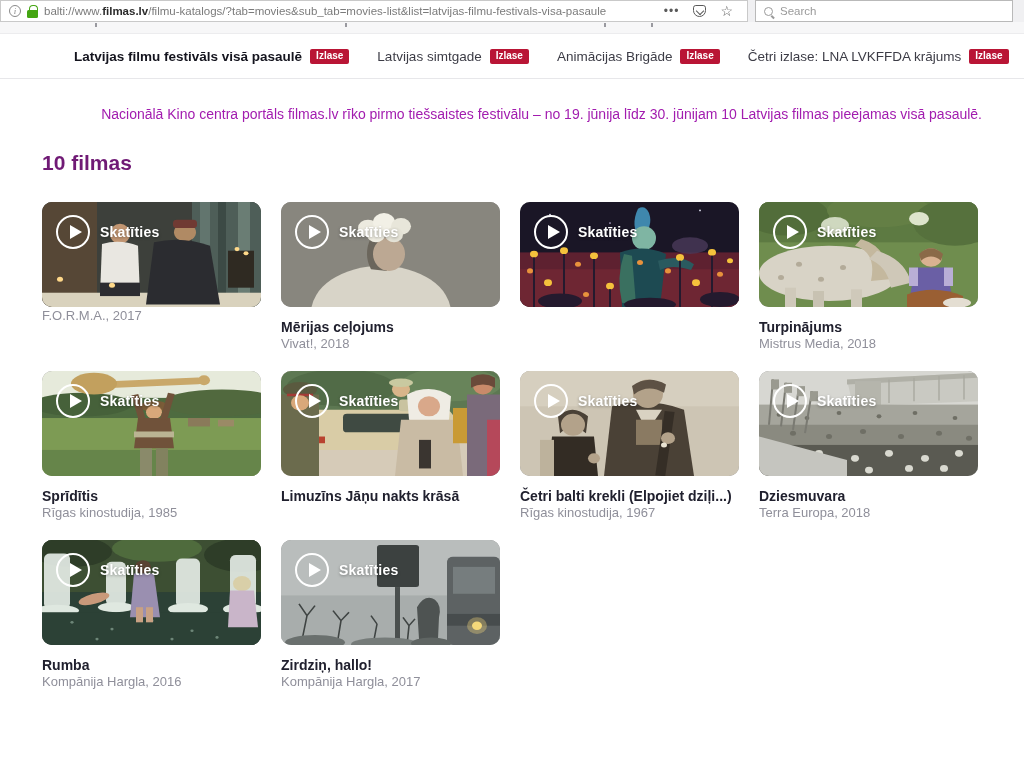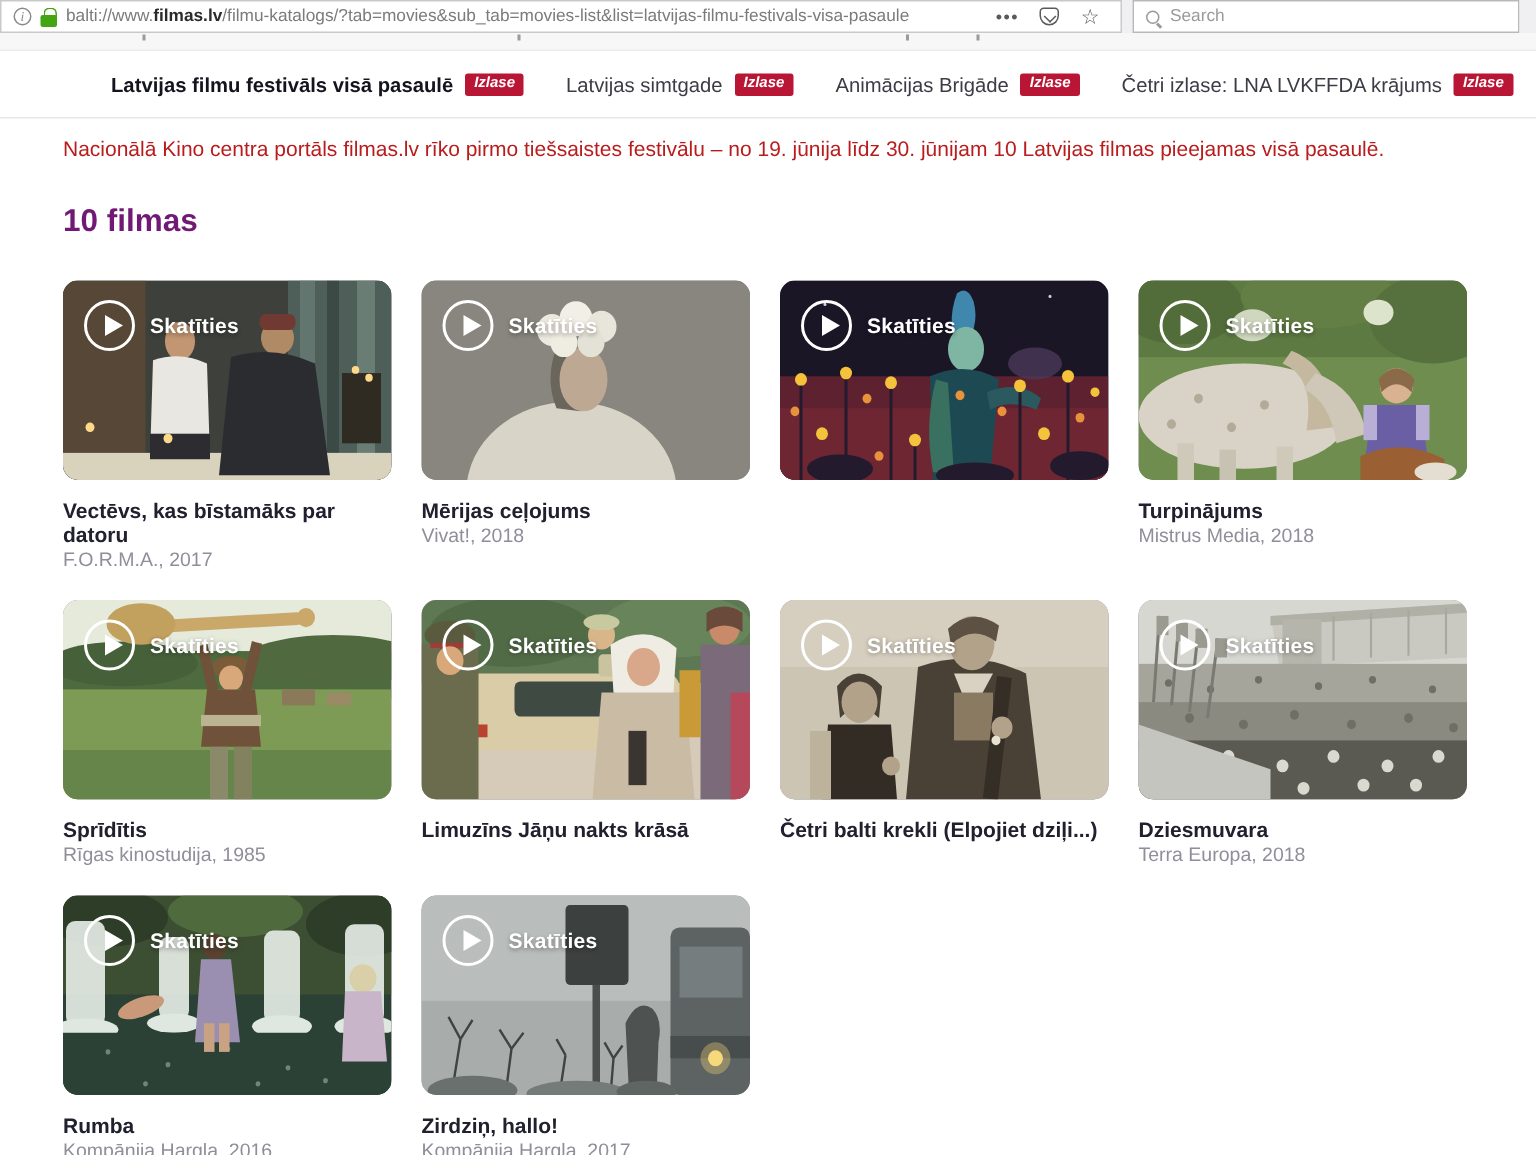--- a/index.html
+++ b/index.html
@@ -28,31 +28,31 @@
   .chrome-filler { flex:1; background:#f0f0f2; }
 
   
   .scroll-strip { height:12px; background:#f7f7f8; border-bottom:1px solid #ececee; position:relative; }
   .remnant { position:absolute; top:1px; width:2px; height:4px; background:#9a9aa0; }
 
   
   .filter-row { display:flex; gap:28px; align-items:flex-start; margin:15px 0 0 42px; font-size:13.5px;padding-left:32px; }
   .filter-item { display:flex; align-items:center; gap:8px; color:#3c3c46; cursor:pointer; white-space:nowrap; }
   .filter-item.active .filter-label { font-weight:bold; color:#14141e; }
-  .badge { color:#fff; font-size:10px; font-weight:bold; padding:2px 6px 3px; border-radius:2px; line-height:1;font-style:italic; }
+  .badge { color:#fff; font-size:10px; font-weight:bold; padding:2px 6px 3px; border-radius:2px; line-height:1; }
 
   .divider { border:none; border-top:1px solid #e7e7ea; margin-top:14px; }
 
-  .intro { margin:12px 42px 0; font-size:14px; color:#b91c1c; }
+  .intro { margin:27px 42px 0; font-size:14px; color:#a21caf;text-align:right; }
   .page-heading { margin:29px 42px 0; font-size:21px; font-weight:800; color:#701a75; }
 
   
   .grid { margin:27px 42px 0; display:grid; grid-template-columns:repeat(4,219px); column-gap:20px; row-gap:20px; }
   .card { width:219px; }
-  .thumb { position:relative; display:block; width:219px; height:133px; border-radius:10px; overflow:hidden; cursor:pointer; background:#888; }
+  .thumb { position:relative; display:block; width:219px; height:105px; border-radius:10px; overflow:hidden; cursor:pointer; background:#888; }
   .thumb svg { width:100%; height:100%; display:block; }
   .play { position:absolute; left:14px; top:13px; display:flex; align-items:center; gap:10px; color:#fff; }
   .play-circle { width:34px; height:34px; border:2px solid #fff; border-radius:50%; position:relative; flex:0 0 auto; }
   .play-circle::after { content:""; position:absolute; left:12px; top:8px; border-left:12px solid #fff; border-top:7px solid transparent; border-bottom:7px solid transparent; }
   .play-label { font-size:14px; font-weight:bold; text-shadow:0 1px 3px rgba(0,0,0,.35); letter-spacing:.2px; }
   .card .title { margin-top:12px; font-size:14px; font-weight:bold; color:#20202e; cursor:pointer; }
   .card .meta { margin-top:1px; font-size:13px; color:#8f8f9a; }
 </style>
 </head>
 <body>
@@ -130,21 +130,20 @@
           <circle cx="70" cy="99" r="3" fill="#ffd98a"></circle>
         <circle cx="195" cy="56" r="2.5" fill="#ffd98a"></circle>
           <circle cx="204" cy="61" r="2.5" fill="#ffd98a"></circle>
       </svg>
       <span class="play">
         <span class="play-circle"></span>
         <span class="play-label">Skatīties</span>
       </span>
     </a>
     <figcaption>
-      <div class="title">Vectēvs, kas bīstamāks par datoru</div>
       <div class="meta">F.O.R.M.A., 2017</div>
     </figcaption>
   </figure>
 
   <figure class="card">
     <a class="thumb">
       <svg viewBox="0 0 219 125" preserveAspectRatio="none">
         <rect width="219" height="125" fill="#8d8a82"></rect>
         <rect width="219" height="125" fill="#837f77" opacity=".4"></rect>
         <ellipse cx="100" cy="132" rx="70" ry="56" fill="#d8d4c8"></ellipse>
@@ -349,20 +348,21 @@
         <rect x="20" y="82" width="14" height="43" fill="#bdb29c"></rect>
         <circle cx="74" cy="104" r="6" fill="#b3a28a"></circle>
       </svg>
       <span class="play">
         <span class="play-circle"></span>
         <span class="play-label">Skatīties</span>
       </span>
     </a>
     <figcaption>
       <div class="title">Četri balti krekli (Elpojiet dziļi...)</div>
+      <div class="meta">Rīgas kinostudija, 1967</div>
     </figcaption>
   </figure>
 
   <figure class="card">
     <a class="thumb">
       <svg viewBox="0 0 219 125" preserveAspectRatio="none">
         <rect width="219" height="125" fill="#d7d7d2"></rect>
         <path d="M88 10 L219 2 L219 36 L94 42 Z" fill="#c9c9c2"></path>
         <path d="M88 10 L219 2 L219 8 L88 16 Z" fill="#b0b0a7"></path>
         <rect x="96" y="12" width="26" height="32" fill="#b5b5ac"></rect>

